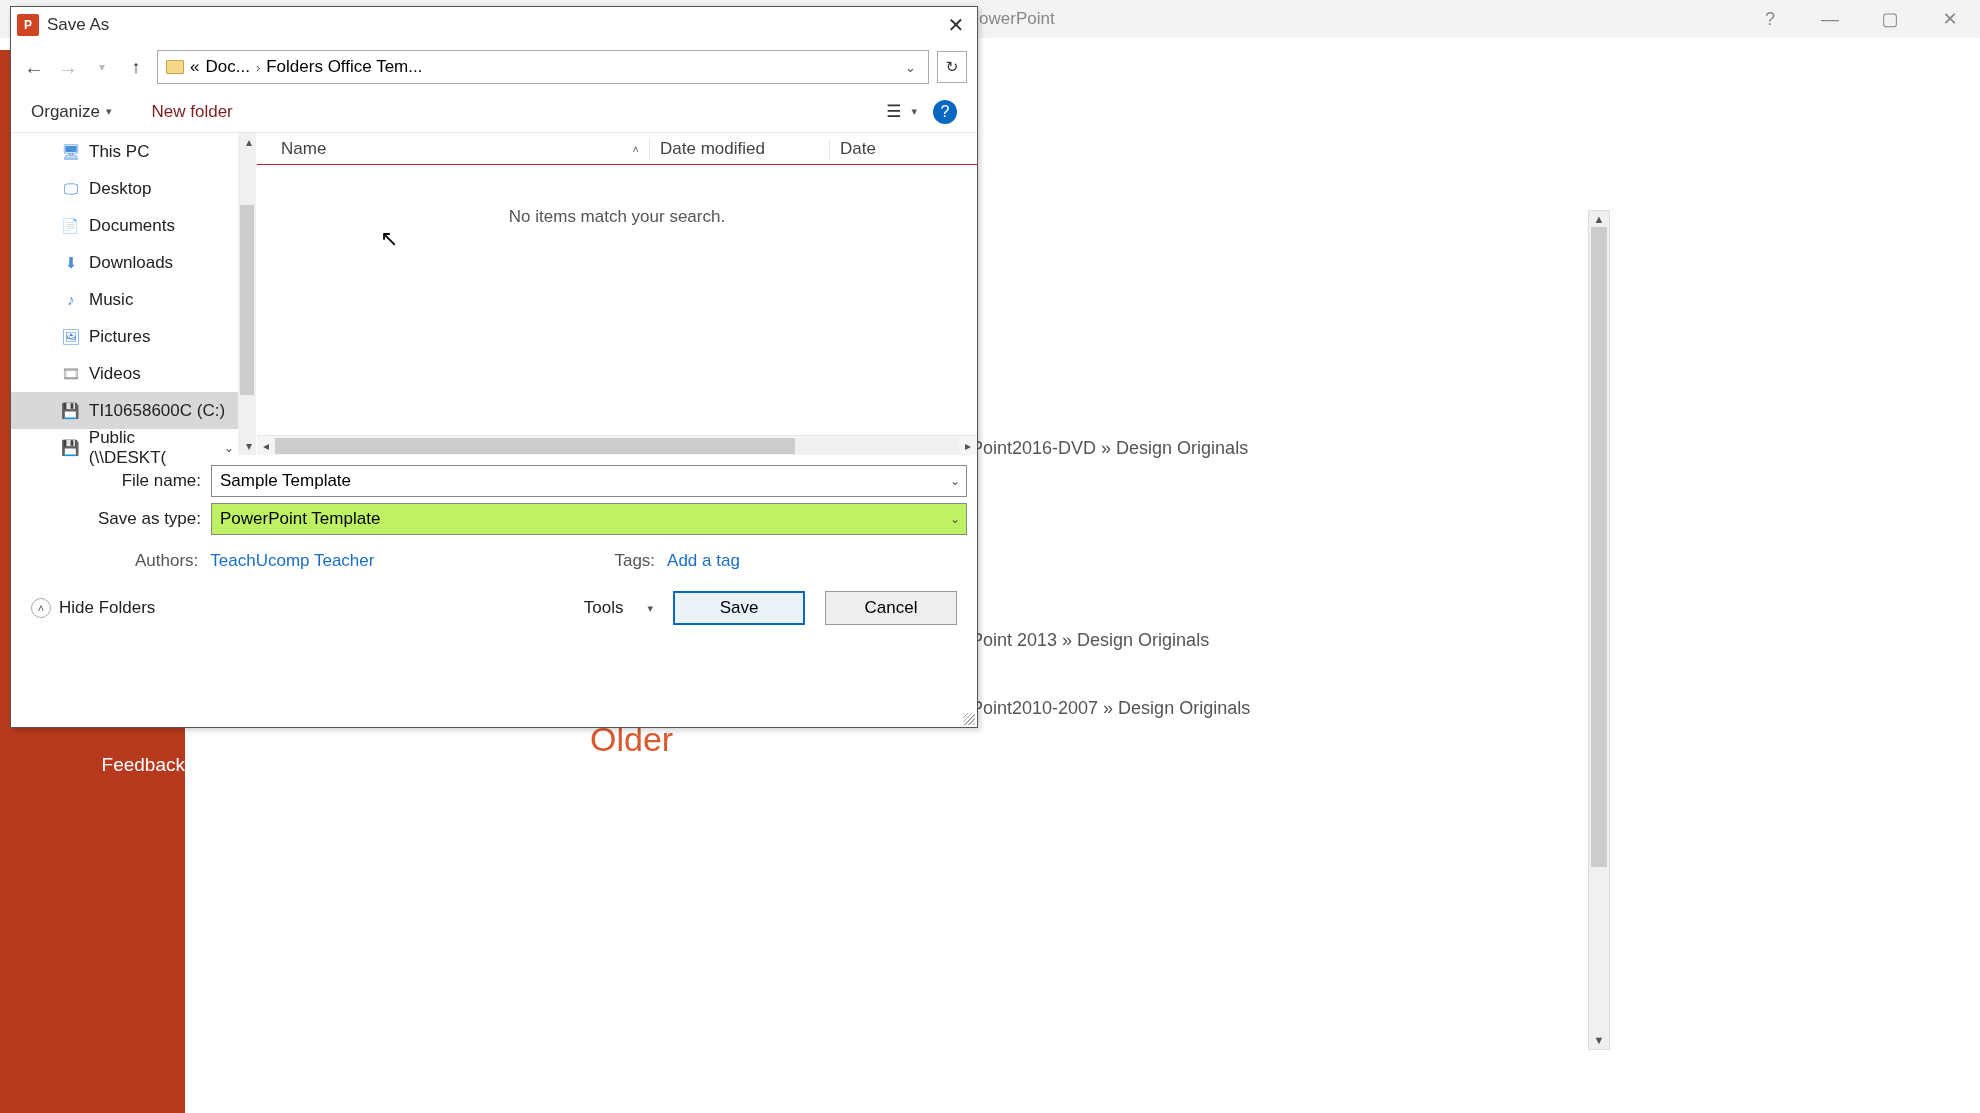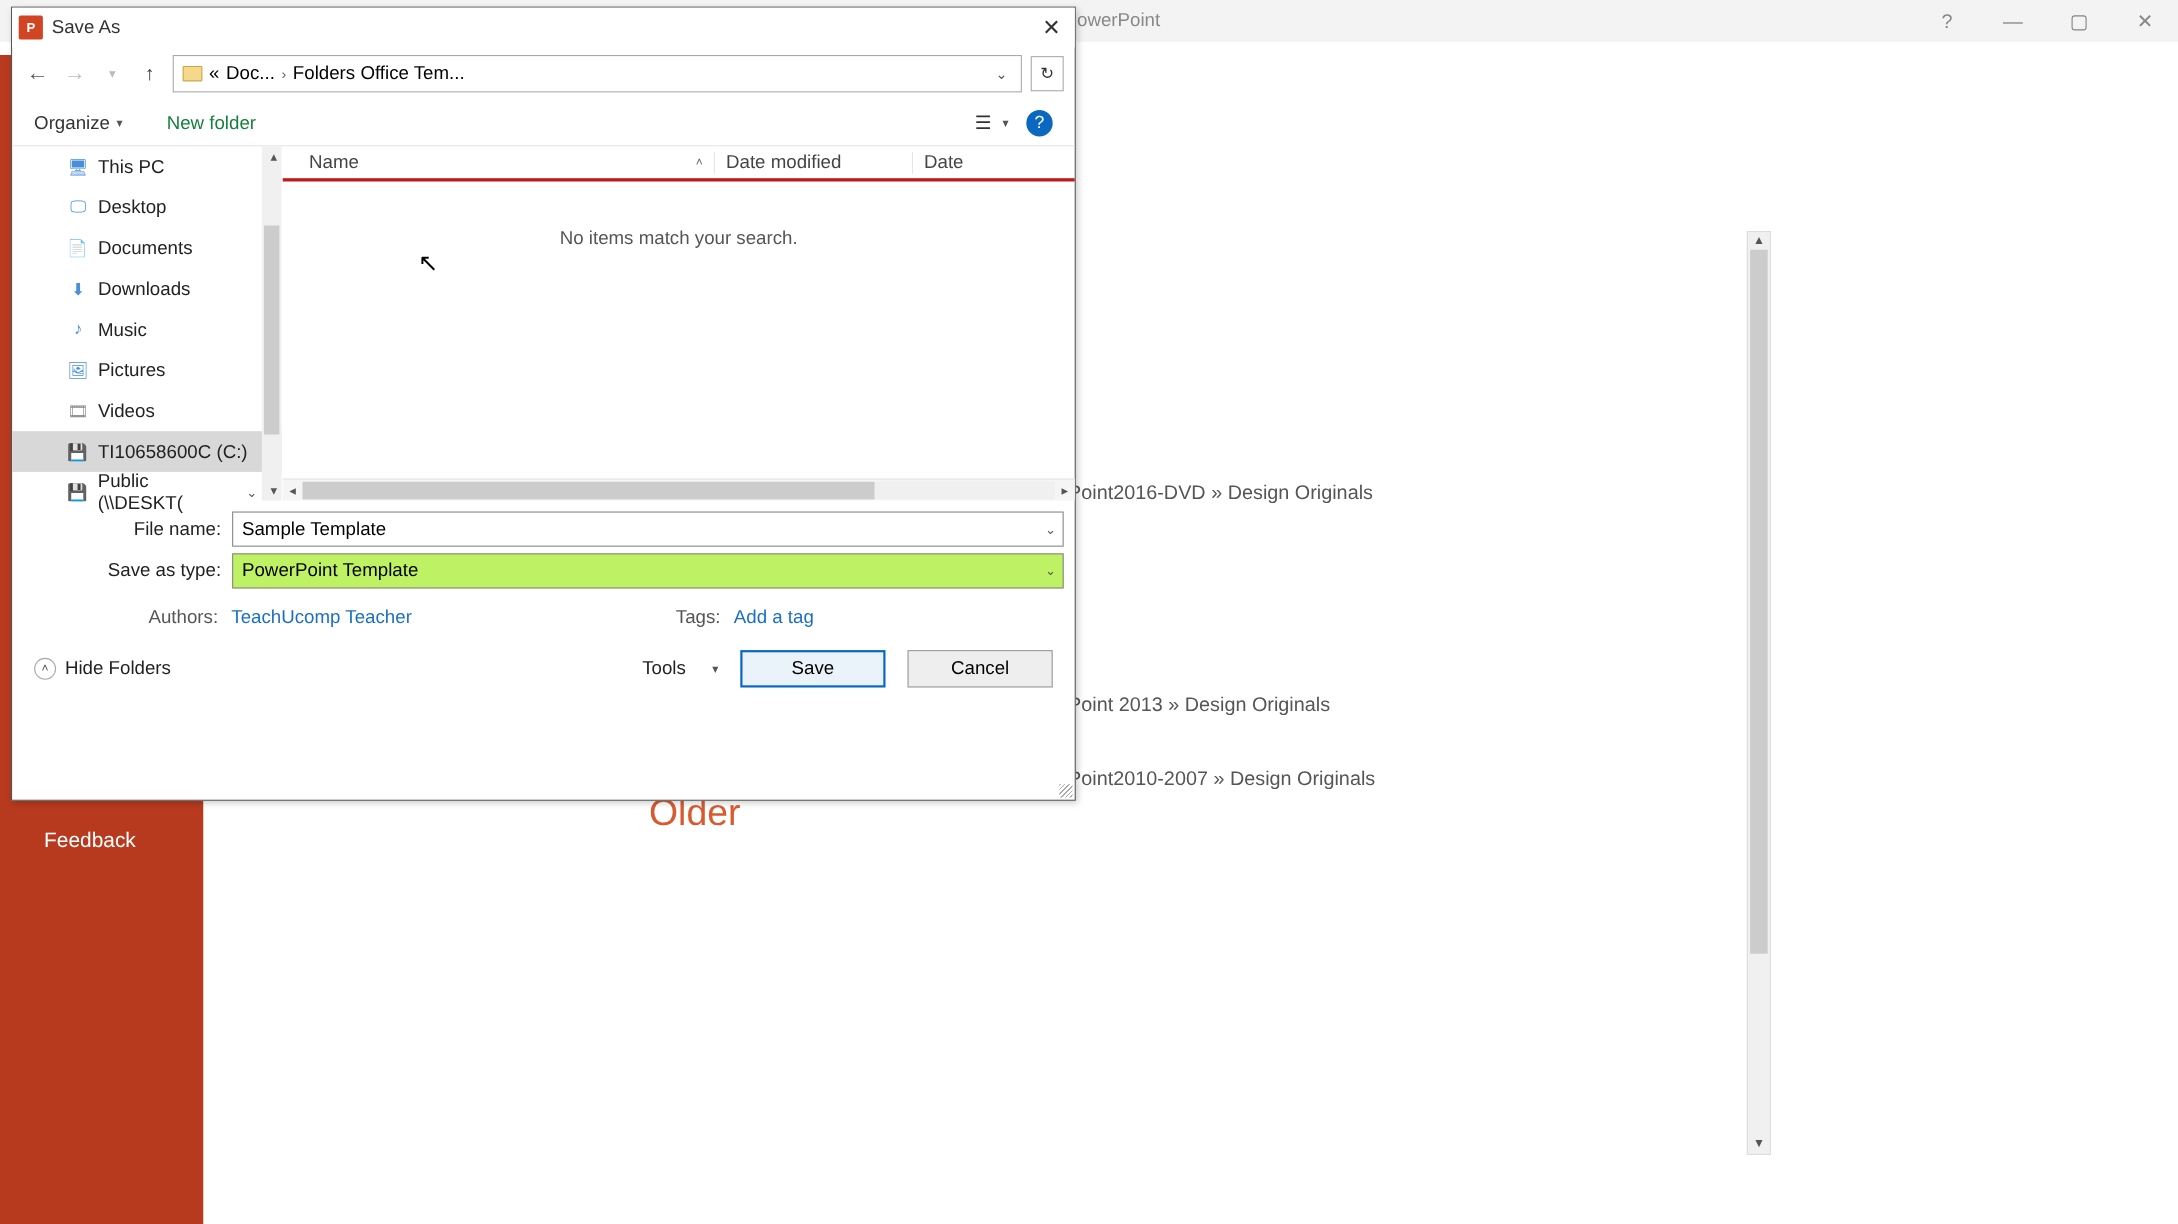--- a/index.html
+++ b/index.html
@@ -5,21 +5,21 @@
 * { margin: 0; padding: 0; box-sizing: border-box; font-family: 'Segoe UI', Tahoma, sans-serif; }
 body { background: #fff; width: 1980px; height: 1113px; position: relative; overflow: hidden; }
 
 
 .pp-titlebar { position: absolute; top: 0; left: 0; right: 0; height: 38px; background: #f3f3f3; display: flex; align-items: center; justify-content: center; font-size: 17px; color: #888; }
 .pp-titlebar .win-controls { position: absolute; right: 0; top: 0; display: flex; }
 .pp-titlebar .win-btn { width: 60px; height: 38px; display: flex; align-items: center; justify-content: center; color: #888; font-size: 18px; }
 .pp-user { position: absolute; right: 270px; top: 60px; font-size: 17px; color: #333; }
 
 .pp-sidebar { position: absolute; left: 0; top: 50px; width: 185px; bottom: 0; background: #b73a1f; }
-.pp-sidebar-item { color: #fff; font-size: 19px; padding: 14px 0 14px 40px; }
+.pp-sidebar-item { color: #fff; font-size: 19px; padding: 14px 0 14px 40px; text-align: right; }
 
 .pp-main-bg { position: absolute; left: 185px; top: 50px; right: 0; bottom: 0; background: #fff; }
 .bg-path { position: absolute; left: 780px; color: #555; font-size: 18px; }
 .older-heading { position: absolute; left: 590px; top: 720px; font-size: 34px; color: #d85a2e; font-weight: 300; }
 
 .scrollbar-bg { position: absolute; right: 370px; top: 210px; width: 22px; height: 840px; background: #f0f0f0; border: 1px solid #ddd; }
 .scrollbar-bg .thumb { position: absolute; top: 16px; left: 2px; right: 2px; height: 640px; background: #ccc; }
 .scrollbar-bg .arrow-up { position: absolute; top:1px; left:0; right:0; height:15px; text-align:center; font-size:11px; color:#555; line-height:15px;}
 .scrollbar-bg .arrow-down { position: absolute; bottom:1px; left:0; right:0; height:15px; text-align:center; font-size:11px; color:#555; line-height:15px;}
 
@@ -40,39 +40,39 @@
 .addr-chevron { color: #666; font-size: 13px; }
 .addr-drop { margin-left: auto; color: #555; font-size: 13px; padding:0 4px; }
 .refresh-btn { width: 30px; height: 32px; border:1px solid #aaa; display:flex; align-items:center; justify-content:center; font-size:15px; color:#333; }
 .search-box { width: 300px; height: 34px; border: 1px solid #aaa; display: flex; align-items: center; padding: 0 8px; }
 .search-input { border: none; outline: none; flex: 1; font-size: 17px; color: #888; background: transparent; }
 .search-icon { color: #555; font-size: 17px; }
 
 .toolbar-row { height: 42px; display: flex; align-items: center; padding: 0 20px; border-bottom: 1px solid #e5e5e5; }
 .organize-btn { font-size: 17px; color: #333; display: flex; align-items: center; gap: 6px; }
 .organize-btn::after { content: '▾'; font-size: 11px; color: #555; }
-.new-folder { margin-left: 40px; font-size: 17px; color: #15803d; }
+.new-folder { margin-left: 40px; font-size: 17px; color: #7f1d1d; }
 .view-btn { margin-left: auto; display: flex; align-items: center; gap: 6px; font-size: 17px; color: #333; }
 .view-icon { display:inline-block;}
 .view-btn::after { content: '▾'; font-size: 11px; color: #555; margin-left: 4px; }
 .help-btn { margin-left: 16px; width: 24px; height: 24px; border-radius: 50%; background: #0b68c1; color: #fff; font-size: 16px; display: flex; align-items: center; justify-content: center; }
 
 .browser-body { display: flex; height: 322px; }
 .tree { width: 246px; border-right: 1px solid transparent; position: relative; }
 .tree-scroll-up { position:absolute; right:4px; top:2px; color:#555; font-size:12px;}
 .tree-scroll-track{ position:absolute; right:0; top:0; bottom:0; width:18px; background:#f0f0f0;}
 .tree-thumb{position:absolute; top:72px; right:2px; width:14px; height:190px; background:#ccc;}
 .tree-scroll-down {position:absolute; right:4px; bottom:2px; color:#555; font-size:12px;}
 .tree-item { display: flex; align-items: center; gap: 8px; padding: 4px 0 4px 50px; font-size: 17px; color: #222; height: 37px; }
 .tree-item.selected { background: #d8d8d8; }
 .tree-icon { width: 20px; display: flex; justify-content: center; font-size: 15px; }
 .ico-pc{color:#4a90d9;} .ico-desktop{color:#4a90d9;} .ico-doc{color:#888;} .ico-dl{color:#4a90d9;} .ico-music{color:#4a90d9;} .ico-pic{color:#4a90d9;} .ico-vid{color:#888;} .ico-drive{color:#888;} .ico-net{color:#888;}
 
 .file-area { flex: 1; display: flex; flex-direction: column; }
-.col-headers { display: flex; height: 32px; border-bottom: 3px solid #b91c1c; align-items: center; font-size: 17px; color: #444; }
+.col-headers { display: flex; height: 32px; border-bottom: 1px solid #b91c1c; align-items: center; font-size: 17px; color: #444; }
 .col-name { width: 392px; padding-left: 24px; display:flex; align-items:center; gap:10px;}
 .col-name .sort-ind{ font-size:11px; color:#666; margin-left:auto; margin-right:10px;}
 .col-date { width: 180px; border-left: 1px solid #e5e5e5; padding-left: 10px; }
 .col-type { flex: 1; border-left: 1px solid #e5e5e5; padding-left: 10px; }
 .empty-msg { text-align: center; color: #555; font-size: 17px; padding-top: 42px; }
 .h-scroll { height: 20px; display: flex; align-items: center; background: #f5f5f5; border-top: 1px solid #e5e5e5; }
 .h-scroll .h-arrow{ width:18px; text-align:center; color:#555; font-size:12px;}
 .h-scroll .h-track{ flex:1; height:16px; background:#f0f0f0; position:relative;}
 .h-scroll .h-thumb{ position:absolute; left:0; width:520px; height:16px; background:#ccc;}
 

